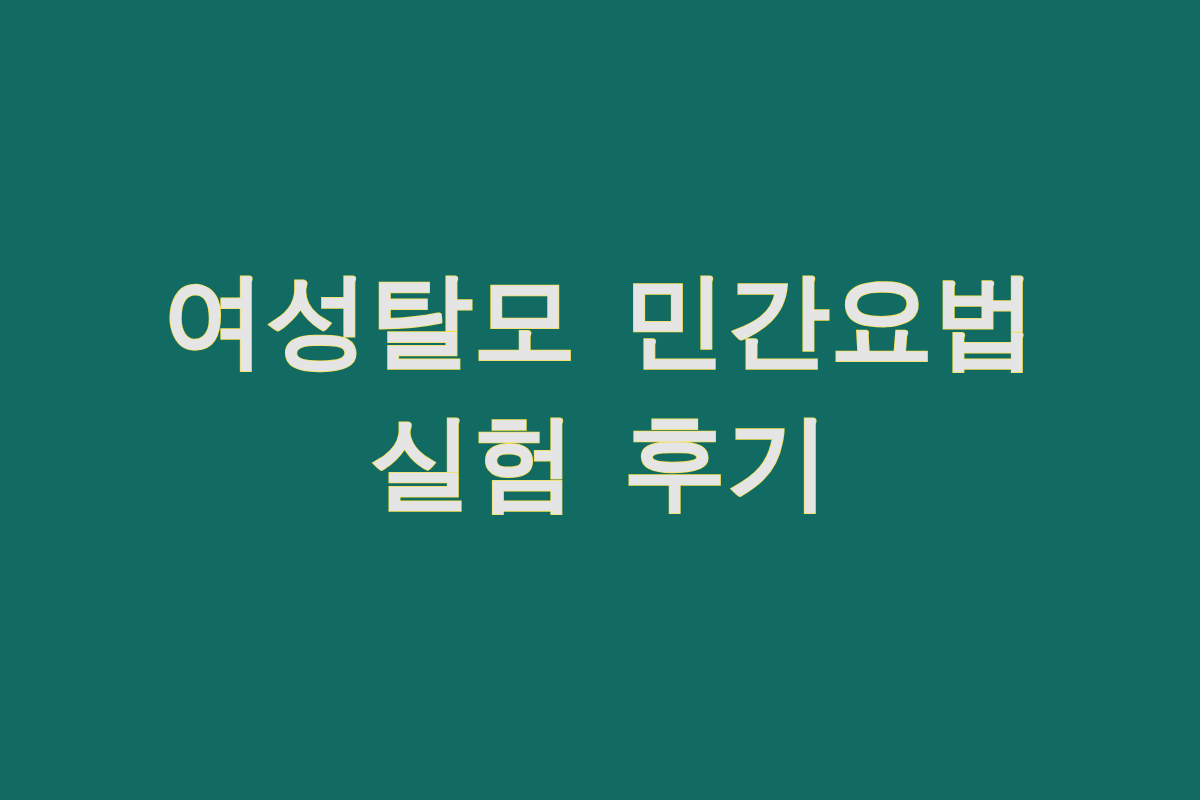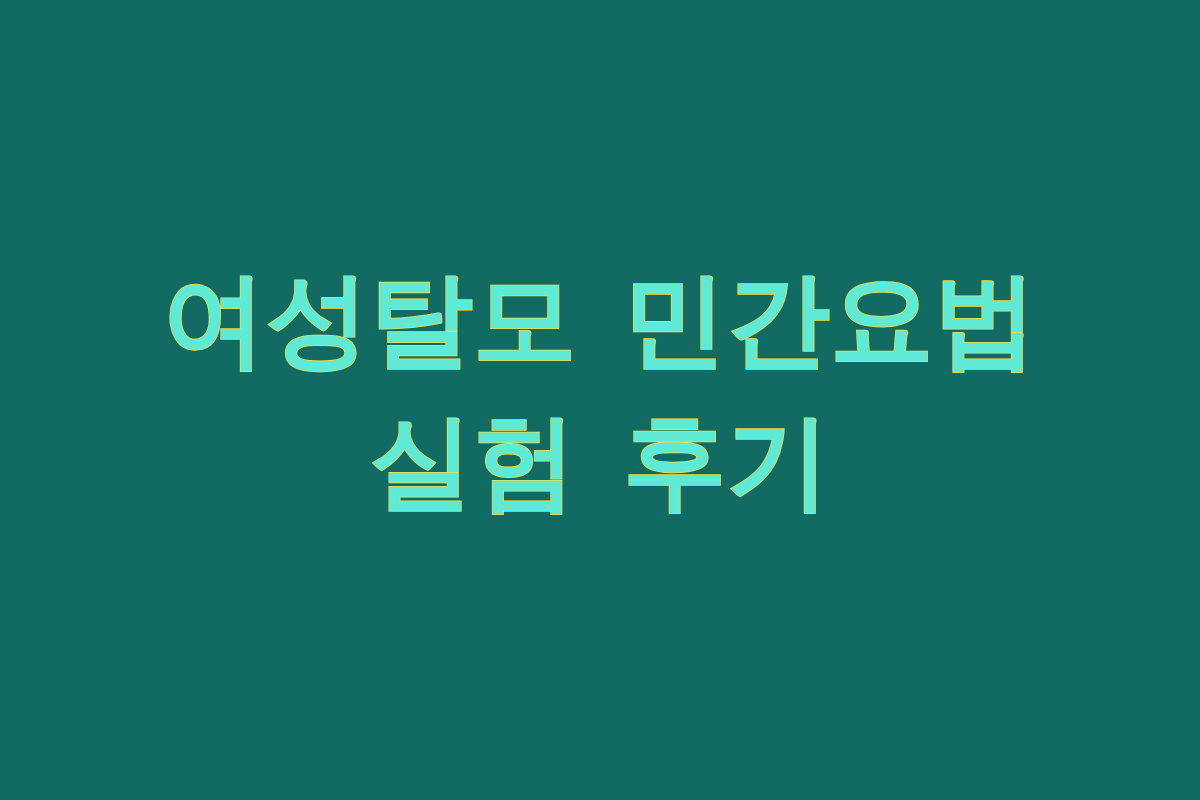--- a/index.html
+++ b/index.html
@@ -53,17 +53,17 @@
     text-rendering: optimizeLegibility;
   }
 </style>
 </head>
 <body>
 
 <div id="banner" style="background-color: rgb(17, 107, 99);">
 
   <div id="title-block">
 
-    <h1 id="banner-title" style="color: #5eead4; -webkit-text-stroke-color: rgb(247, 223, 75);">여성탈모 민간요법 실험 후기</h1>
+    <h1 id="banner-title" style="color: #e5e5e5; -webkit-text-stroke-color: rgb(247, 223, 75);">여성탈모 민간요법 실험 후기</h1>
 
   </div>
 
 </div>
 
 </body></html>

